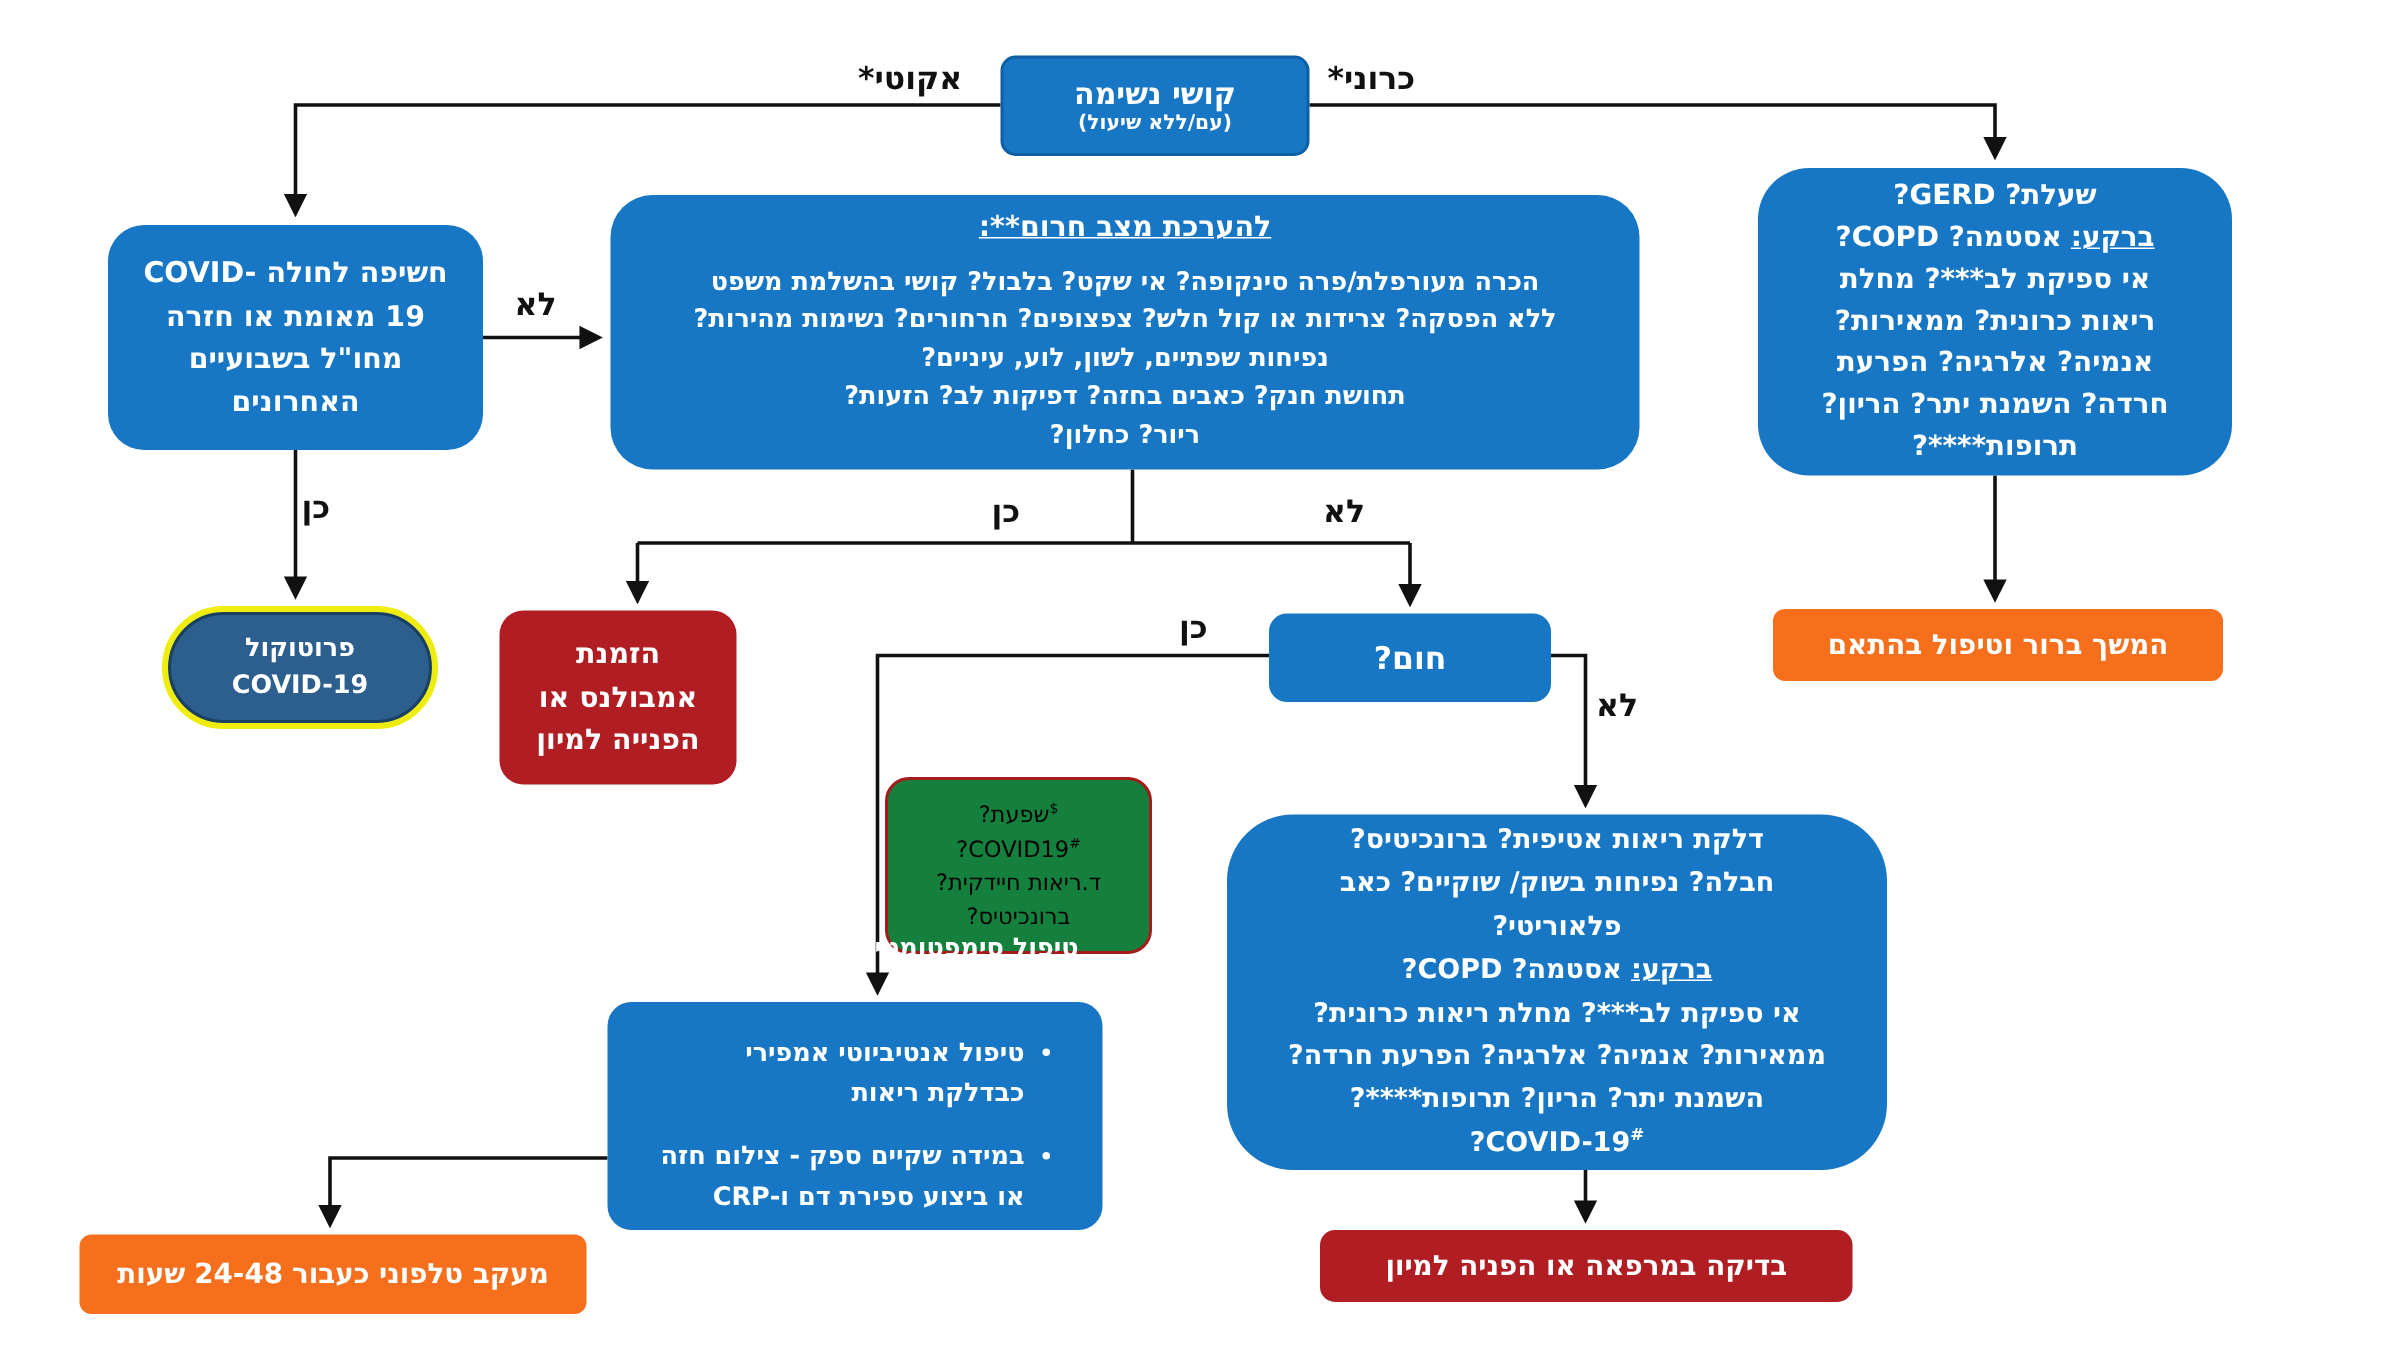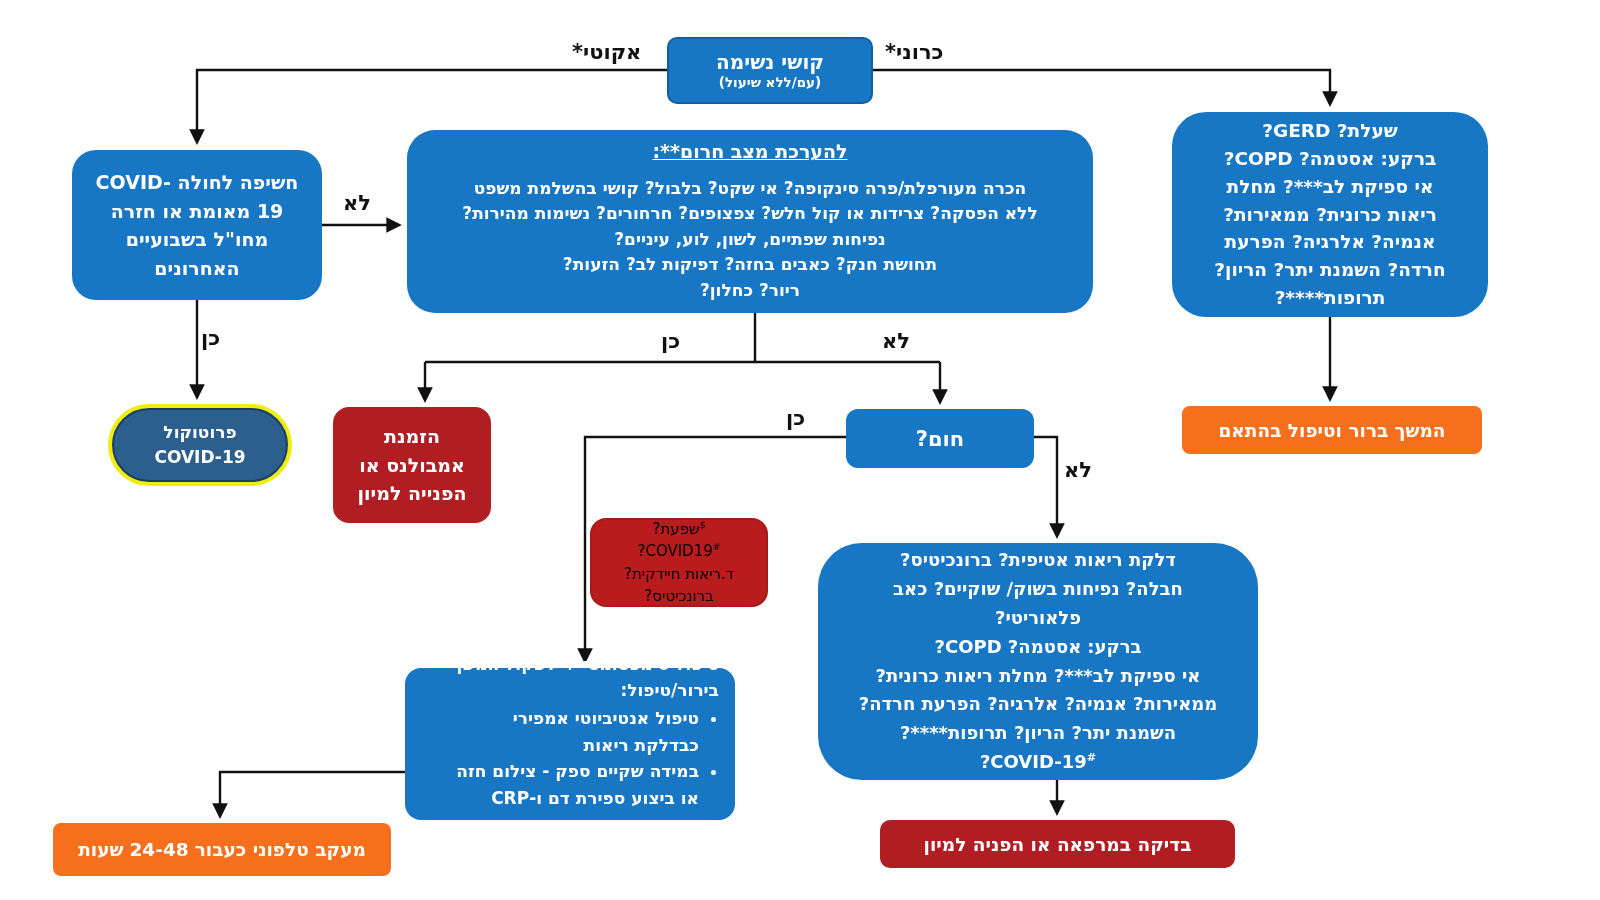--- a/index.html
+++ b/index.html
@@ -28,31 +28,31 @@
   .n-exposure{left:72px;top:150px;width:250px;height:150px;border-radius:24px;font-size:19px;line-height:1.5;}
   .n-emergency{left:407px;top:130px;width:686px;height:183px;border-radius:28px;padding:8px 14px;}
   .n-emergency .title{font-size:19px;text-decoration:underline;margin-bottom:14px;}
   .n-emergency .body{font-size:17px;line-height:1.5;}
   .n-chronic{left:1172px;top:112px;width:316px;height:205px;border-radius:34px;font-size:18.5px;line-height:1.5;padding:6px 26px;}
   .n-pill{left:108px;top:404px;width:184px;height:82px;border-radius:42px;background:#2C5F8D;
           border:4px solid #EFED0F;box-shadow:inset 0 0 0 2px #1B3F60;font-size:17px;line-height:1.45;}
   .n-ambulance{left:333px;top:407px;width:158px;height:116px;border-radius:16px;font-size:19px;line-height:1.5;}
   .n-fever{left:846px;top:409px;width:188px;height:59px;border-radius:12px;font-size:21px;}
   .n-continue{left:1182px;top:406px;width:300px;height:48px;border-radius:8px;font-size:18.5px;}
-  .n-ddx{left:590px;top:518px;width:178px;height:89px;border-radius:16px;background:#b91c1c;
+  .n-ddx{left:590px;top:518px;width:178px;height:118px;border-radius:16px;background:#15803d;
          border:2.5px solid #A31B1B;color:#000;font-weight:normal;font-size:15px;line-height:1.5;}
   .n-treatment{left:405px;top:668px;width:330px;height:152px;border-radius:16px;
                font-size:17px;line-height:1.55;align-items:flex-start;text-align:right;padding:10px 16px;}
   .n-treatment ul{margin:2px 0 0 0;padding:0 20px 0 0;}
-  .n-treatment li{margin:0;}
+  .n-treatment li{margin:16px;}
   .n-nofever{left:818px;top:543px;width:440px;height:237px;border-radius:44px;font-size:18px;line-height:1.6;padding:6px 12px;}
   .n-followup{left:53px;top:823px;width:338px;height:53px;border-radius:8px;font-size:18.5px;flex-direction:row;gap:0;}
   .n-followup span{padding:0 3px;}
   .n-clinic{left:880px;top:820px;width:355px;height:48px;border-radius:10px;font-size:18.5px;}
-  .u{}
+  .u{text-decoration:underline;}
   .bg-rest{margin-right:6px;}
 </style>
 </head>
 <body>
 
 <div class="stage">
 
   <svg class="wires" viewBox="0 0 1600 900">
     <defs>
       <marker id="arr" viewBox="0 0 10 10" refX="7.5" refY="5" markerWidth="6.5" markerHeight="6.5" orient="auto-start-reverse">

